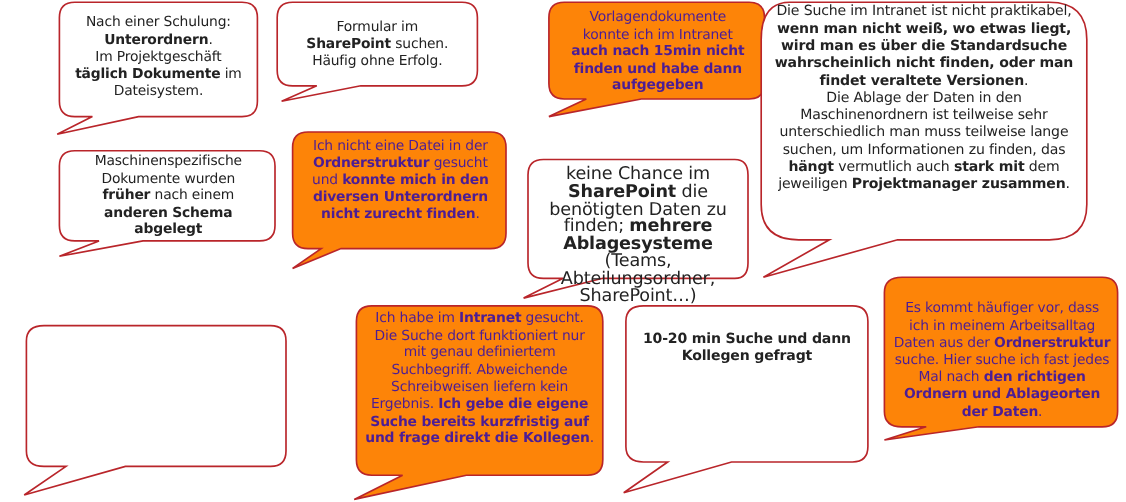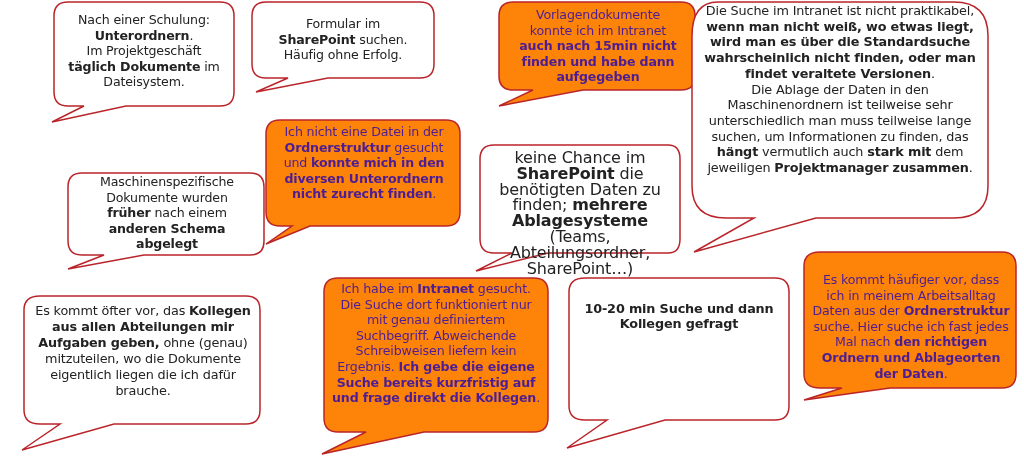--- a/index.html
+++ b/index.html
@@ -50,21 +50,21 @@
     <div class="txt" style="left:14px;top:7px;width:178px;"><span class="seg">Vorlagendokumente</span><br><span class="seg">konnte ich im Intranet</span><br><b class="seg">auch nach 15min nicht finden und habe dann aufgegeben</b></div>
   </div>
 
   <div class="bubble white" style="left:676px;top:0;width:314px;height:260px;">
     <svg width="314" height="260">
       <path d="M42,2 H278 Q312,2 312,36 V186 Q312,218 278,218 H140 L18,252 L78,218 H50 Q16,218 16,186 V36 Q16,2 42,2 Z" fill="#ffffff" stroke="#b9252a" stroke-width="1.5"></path>
     </svg>
     <div class="txt" style="left:28px;top:3px;width:272px;font-size:12.8px;line-height:15.7px;"><span class="seg">Die Suche im Intranet ist nicht praktikabel, </span><b class="seg">wenn man nicht weiß, wo etwas liegt, wird man es über die Standardsuche wahrscheinlich nicht finden, oder man findet veraltete Versionen</b><span class="seg">.</span><br><span class="seg">Die Ablage der Daten in den Maschinenordnern ist teilweise sehr unterschiedlich man muss teilweise lange suchen, um Informationen zu finden, das </span><b class="seg">hängt</b><span class="seg"> vermutlich auch </span><b class="seg">stark mit</b><span class="seg"> dem jeweiligen </span><b class="seg">Projektmanager zusammen</b><span class="seg">.</span></div>
   </div>
 
-  <div class="bubble white" style="left:64px;top:135px;width:205px;height:100px;margin-top:36px;">
+  <div class="bubble white" style="left:50px;top:135px;width:205px;height:100px;">
     <svg width="205" height="100">
       <path d="M18,2 H186 Q200,2 200,16 V70 Q200,84 186,84 H80 L4,98 L40,84 H18 Q4,84 4,70 V16 Q4,2 18,2 Z" fill="#ffffff" stroke="#b9252a" stroke-width="1.5"></path>
     </svg>
     <div class="txt" style="left:20px;top:3px;width:166px;"><span class="seg">Maschinenspezifische Dokumente wurden </span><b class="seg">früher</b><span class="seg"> nach einem </span><b class="seg">anderen Schema abgelegt</b></div>
   </div>
 
   <div class="bubble orange" style="left:262px;top:118px;width:205px;height:128px;">
     <svg width="205" height="128">
       <path d="M18,2 H184 Q198,2 198,16 V94 Q198,108 184,108 H48 L4,126 L30,108 H18 Q4,108 4,94 V16 Q4,2 18,2 Z" fill="#fd8408" stroke="#b9252a" stroke-width="1.5"></path>
     </svg>
@@ -75,21 +75,20 @@
     <svg width="210" height="140">
       <path d="M22,2 H196 Q208,2 208,16 V96 Q208,110 196,110 H76 L4,128 L40,110 H22 Q8,110 8,96 V16 Q8,2 22,2 Z" fill="#ffffff" stroke="#b9252a" stroke-width="1.5"></path>
     </svg>
     <div class="txt" style="left:20px;top:7px;width:176px;font-size:16px;line-height:15.8px;"><span class="seg">keine Chance im </span><b class="seg">SharePoint</b><span class="seg"> die benötigten Daten zu finden; </span><b class="seg">mehrere Ablagesysteme</b><span class="seg"> (Teams, Abteilungsordner, SharePoint…)</span></div>
   </div>
 
   <div class="bubble white" style="left:18px;top:294px;width:250px;height:160px;">
     <svg width="250" height="160">
       <path d="M22,2 H228 Q242,2 242,16 V116 Q242,130 228,130 H96 L4,156 L42,130 H22 Q6,130 6,116 V16 Q6,2 22,2 Z" fill="#ffffff" stroke="#b9252a" stroke-width="1.5"></path>
     </svg>
-    <div class="txt" style="left:14px;top:9px;width:222px;font-size:12.8px;line-height:16px;"><span class="seg">Es kommt öfter vor, das </span><b class="seg">Kollegen aus allen Abteilungen mir Aufgaben geben,</b><span class="seg"> ohne (genau) mitzuteilen, wo die Dokumente eigentlich liegen die ich dafür brauche.</span></div>
   </div>
 
   <div class="bubble orange" style="left:318px;top:276px;width:236px;height:180px;">
     <svg width="236" height="180">
       <path d="M20,2 H216 Q230,2 230,16 V142 Q230,156 216,156 H106 L4,178 L48,156 H20 Q6,156 6,142 V16 Q6,2 20,2 Z" fill="#fd8408" stroke="#b9252a" stroke-width="1.5"></path>
     </svg>
     <div class="txt" style="left:12px;top:5px;width:212px;"><span class="seg">Ich habe im </span><b class="seg">Intranet</b><span class="seg"> gesucht. Die Suche dort funktioniert nur mit genau definiertem Suchbegriff. Abweichende Schreibweisen liefern kein Ergebnis. </span><b class="seg">Ich gebe die eigene Suche bereits kurzfristig auf und frage direkt die Kollegen</b><span class="seg">.</span></div>
   </div>
 
   <div class="bubble white" style="left:563px;top:276px;width:232px;height:180px;">

